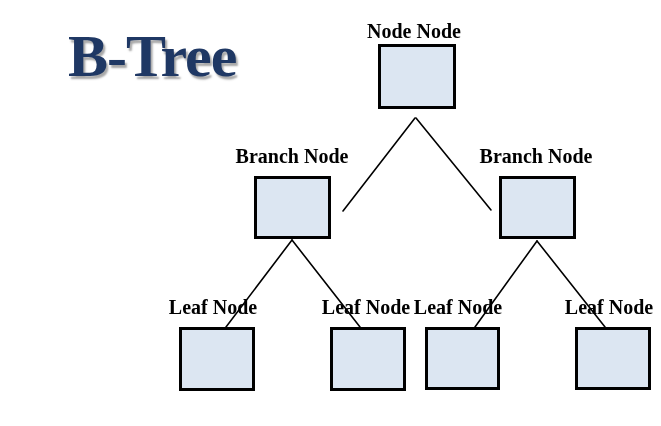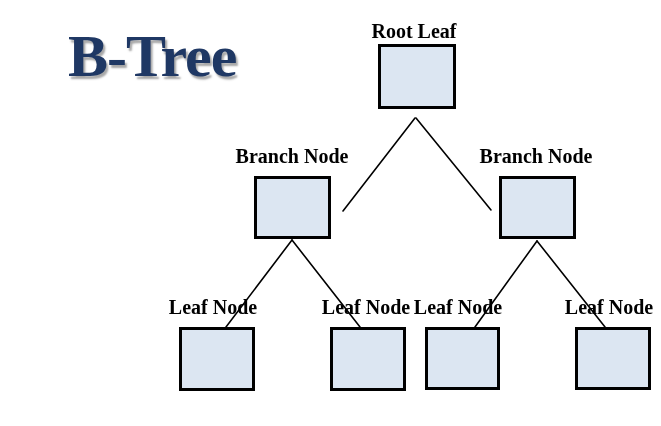--- a/index.html
+++ b/index.html
@@ -75,21 +75,21 @@
     stroke-linecap: round;
   }
 </style>
 </head>
 <body>
 
 <div class="stage">
 
   <div class="diagram-title">B-Tree</div>
 
-  <div class="node-label label-root">Root Leaf</div>
+  <div class="node-label label-root">Node Node</div>
   <div class="node-label label-branch-left">Branch Node</div>
   <div class="node-label label-branch-right">Branch Node</div>
   <div class="node-label label-leaf-1">Leaf Node</div>
   <div class="node-label label-leaf-2">Leaf Node</div>
   <div class="node-label label-leaf-3">Leaf Node</div>
   <div class="node-label label-leaf-4">Leaf Node</div>
 
   <div class="node-box box-root"></div>
   <div class="node-box box-branch-left"></div>
   <div class="node-box box-branch-right"></div>

